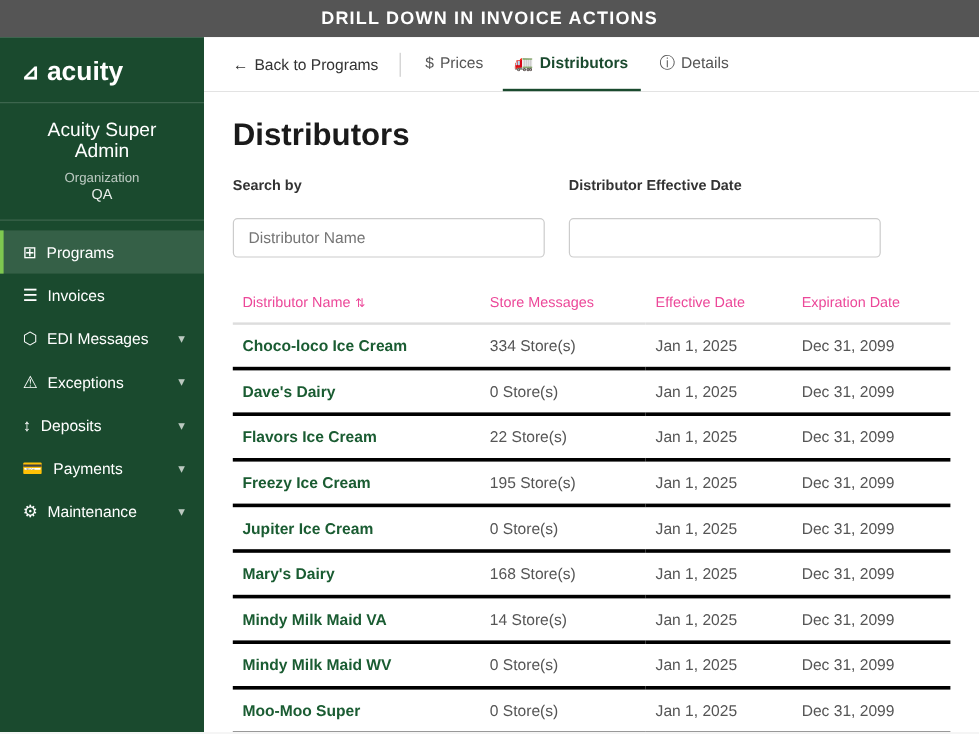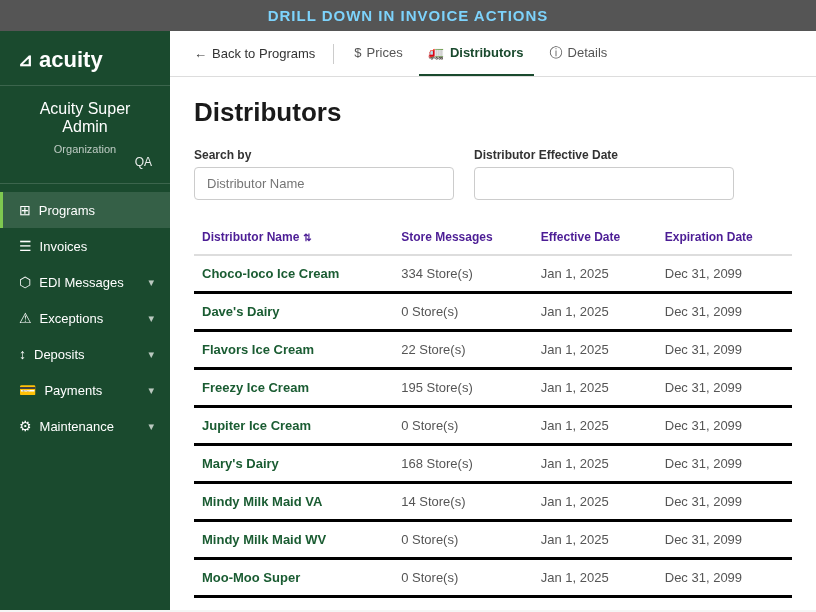--- a/index.html
+++ b/index.html
@@ -1,21 +1,21 @@
 <!DOCTYPE html>
 <html><head>
   <meta charset="utf-8">
   <style>
     * { box-sizing: border-box; margin: 0; padding: 0; }
     body { font-family: Arial, sans-serif; width: 816px; height: 612px; overflow: hidden; background: #f5f5f5; }
 
     
     .top-banner {
       background: #555;
-      color: #7dd3fc;
+      color: #ffffff;
       text-align: center;
       font-weight: bold;
       font-size: 15px;
       letter-spacing: 1px;
       padding: 7px 0;
     }
 
     .layout {
       display: flex;
       height: calc(612px - 33px);
@@ -56,21 +56,20 @@
       font-size: 16px;
     }
     .sidebar-user .org-label {
       font-size: 11px;
       opacity: 0.7;
       margin-top: 7px;
     }
     .sidebar-user .org-val {
       font-size: 12px;
       opacity: 0.9;
-      text-align: right;
     }
     .sidebar-nav {
       flex: 1;
       padding-top: 8px;
     }
     .nav-item {
       display: flex;
       align-items: center;
       justify-content: space-between;
       padding: 10px 16px;
@@ -161,21 +160,21 @@
     
     .search-row {
       display: flex;
       gap: 20px;
       margin-bottom: 20px;
       align-items: flex-end;
     }
     .form-group {
       display: flex;
       flex-direction: column;
-      gap: 5px;
+      gap: 20px;
     }
     .form-group label {
       font-size: 12px;
       color: #333;
       font-weight: 600;
     }
     .form-group input {
       border: 1px solid #ccc;
       border-radius: 4px;
       padding: 8px 12px;
@@ -194,22 +193,22 @@
       border-collapse: collapse;
       font-size: 13px;
     }
     .data-table thead tr {
       border-bottom: 2px solid #ddd;
     }
     .data-table thead th {
       text-align: left;
       padding: 10px 8px;
       font-size: 12px;
-      font-weight: bold;
-      color: #4c1d95;
+      font-weight: normal;
+      color: #ec4899;
       white-space: nowrap;
     }
     .data-table tbody tr {
       border-bottom: 3px solid #000000;
     }
     .data-table tbody td {
       padding: 10px 8px;
       color: #555;
       font-size: 13px;
     }

